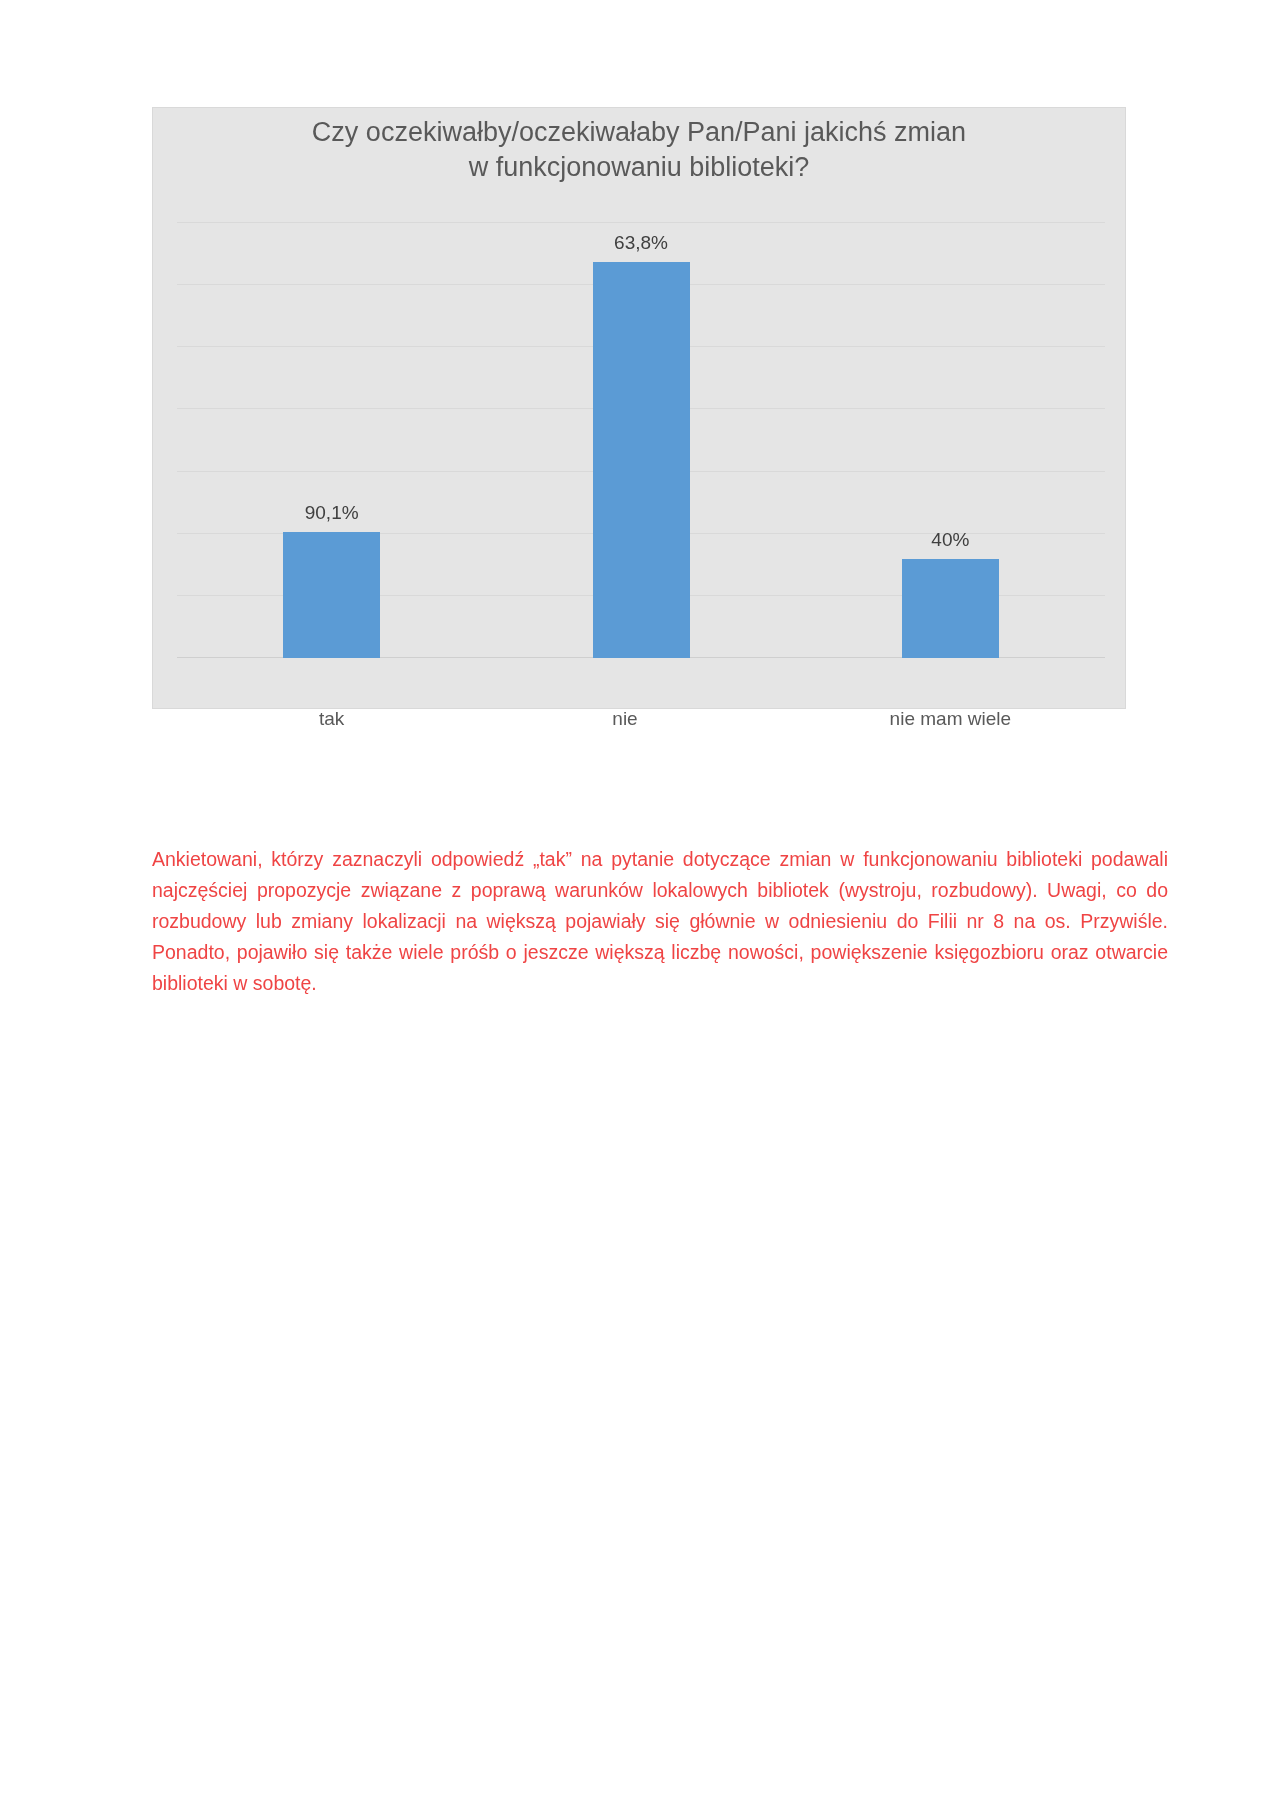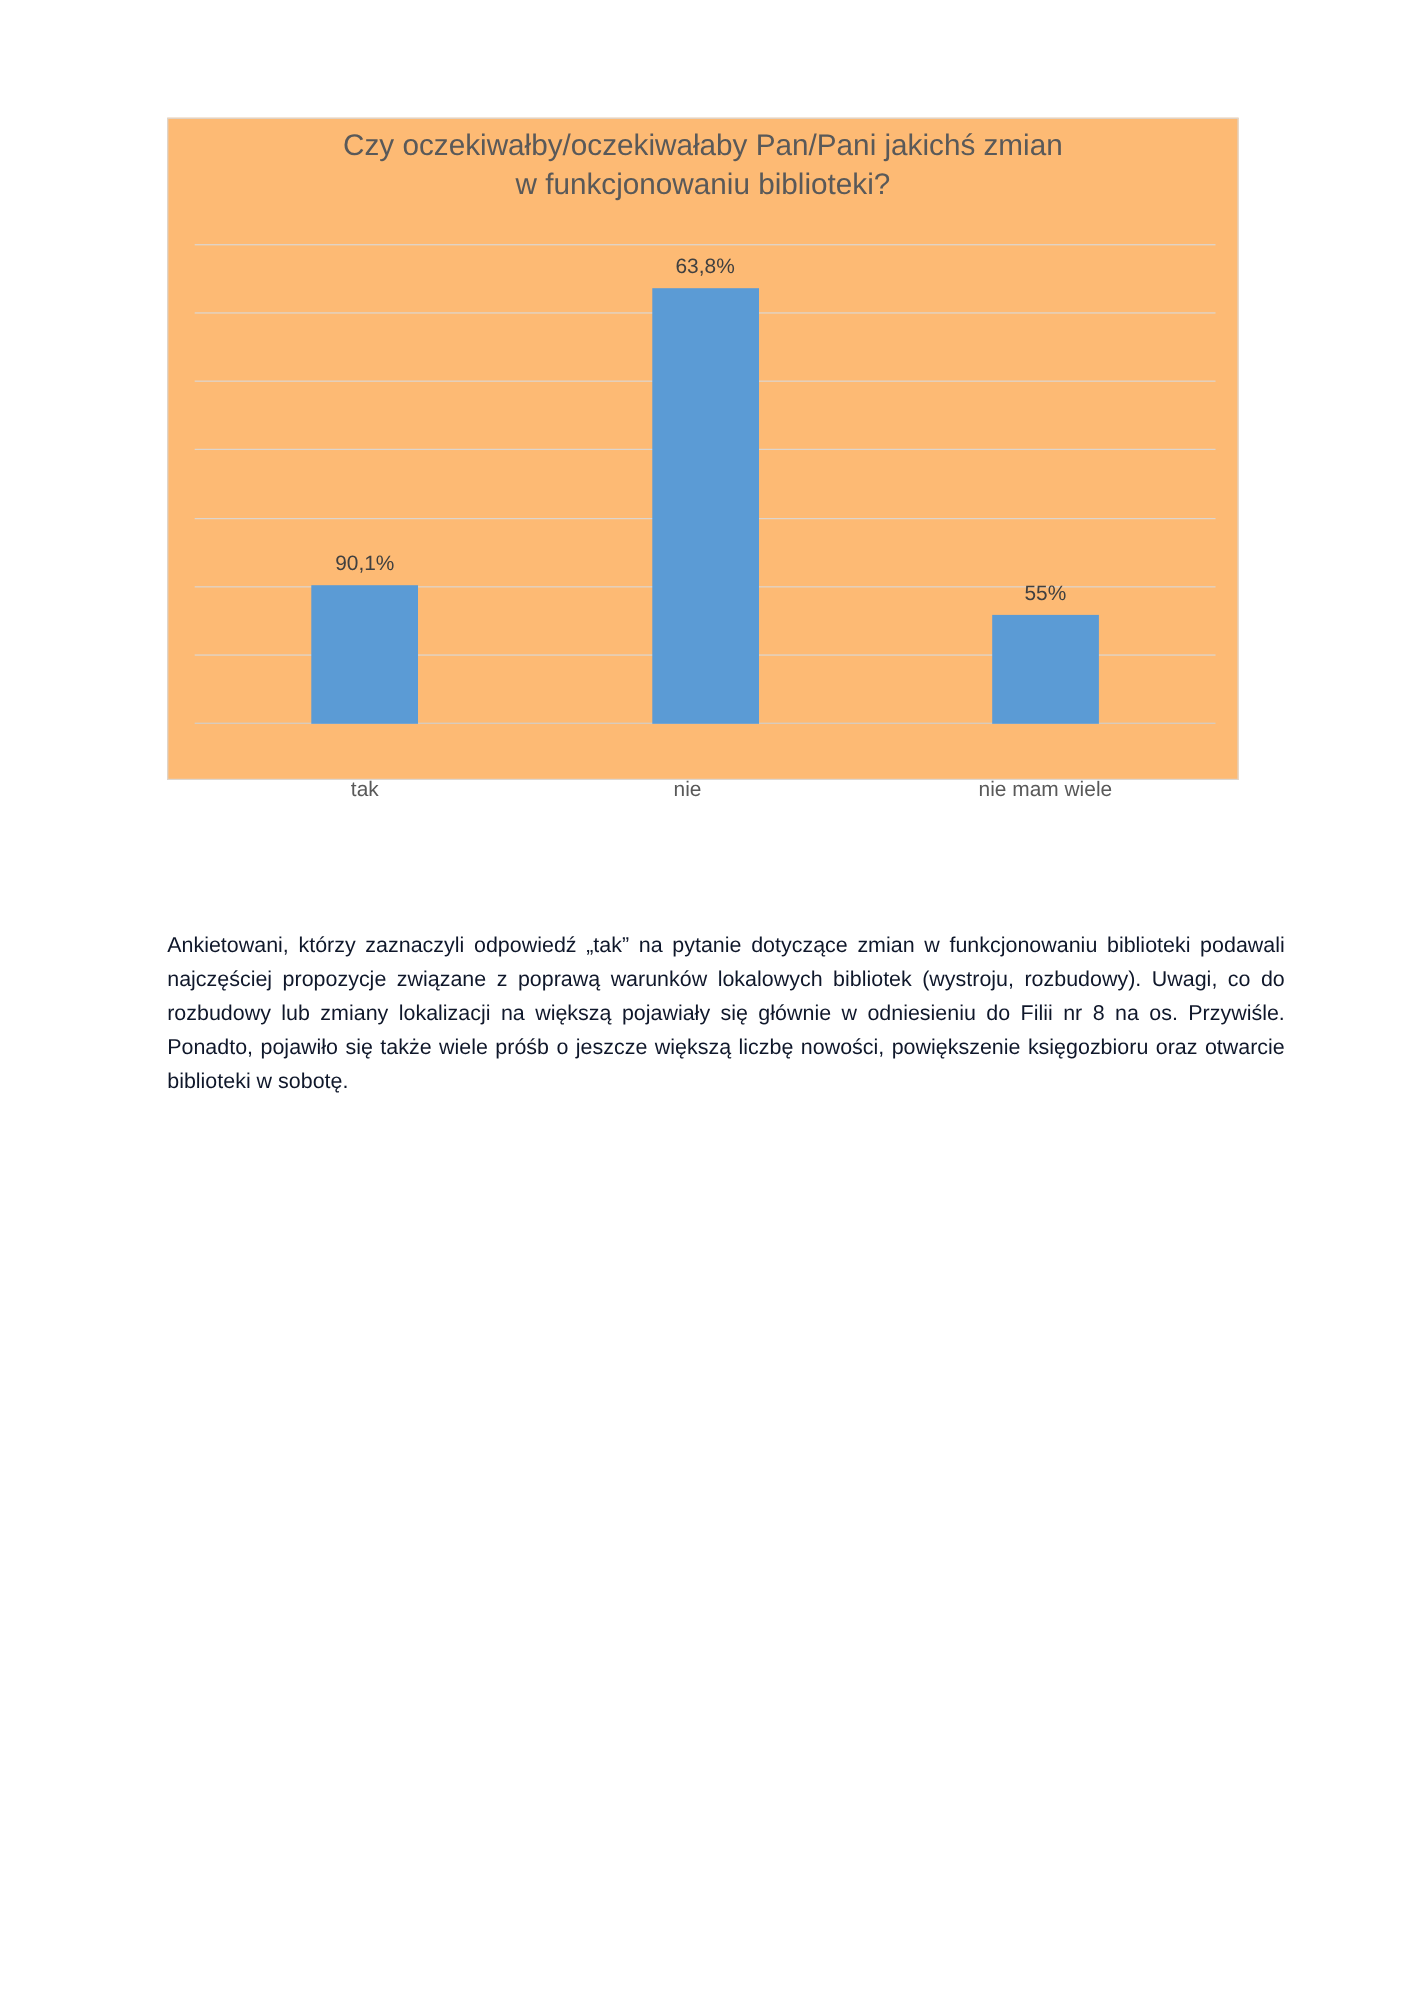--- a/index.html
+++ b/index.html
@@ -16,21 +16,21 @@
     overflow: hidden;
   }
   
   .chart-frame {
     position: absolute;
     left: 152px;
     top: 107px;
     width: 972px;
     height: 600px;
     border: 1px solid #d9d9d9;
-    background: #fdba74;
+    background: #e5e5e5;
     margin: 0;
   }
   .chart-title {
     position: absolute;
     top: 7px;
     left: 50%;
     transform: translateX(-50%);
     width: 660px;
     text-align: center;
     font-size: 27px;
@@ -79,21 +79,21 @@
   }
   
   .body-paragraph {
     position: absolute;
     left: 152px;
     top: 824px;
     width: 1016px;
     font-size: 19.5px;
     line-height: 31px;
     text-align: justify;
-    color: #0f172a;
+    color: #ef4444;
   }
 </style>
 </head>
 <body>
 
 <div class="page">
 
   <figure class="chart-frame">
     <div class="chart-title">Czy oczekiwałby/oczekiwałaby Pan/Pani jakichś zmian w funkcjonowaniu biblioteki?</div>
     <div class="plot-area">
@@ -105,20 +105,20 @@
         <div class="gridline" style="bottom: 310.714px; background: rgb(217, 217, 217);"></div>
         <div class="gridline" style="bottom: 372.857px; background: rgb(217, 217, 217);"></div>
         <div class="gridline" style="bottom: 435px; background: rgb(217, 217, 217);"></div>
         <div class="bar" style="left: 106.167px; width: 97px; height: 125.529px; background: rgb(91, 155, 213);"></div>
         <div class="value-label" style="left: 154.667px; bottom: 133.529px; color: rgb(64, 64, 64);">90,1%</div>
         <div class="category-label" style="left: 154.667px; color: rgb(89, 89, 89);">tak</div>
         <div class="bar" style="left: 415.5px; width: 97px; height: 396.471px; background: rgb(91, 155, 213);"></div>
         <div class="value-label" style="left: 464px; bottom: 404.471px; color: rgb(64, 64, 64);">63,8%</div>
         <div class="category-label" style="left: 448px; color: rgb(89, 89, 89);">nie</div>
         <div class="bar" style="left: 724.833px; width: 97px; height: 99.4286px; background: rgb(91, 155, 213);"></div>
-        <div class="value-label" style="left: 773.333px; bottom: 107.429px; color: rgb(64, 64, 64);">55%</div>
+        <div class="value-label" style="left: 773.333px; bottom: 107.429px; color: rgb(64, 64, 64);">40%</div>
         <div class="category-label" style="left: 773.333px; color: rgb(89, 89, 89);">nie mam wiele</div>
       </div>
   </figure>
 
   <p class="body-paragraph">Ankietowani, którzy zaznaczyli odpowiedź „tak” na pytanie dotyczące zmian w funkcjonowaniu biblioteki podawali najczęściej propozycje związane z poprawą warunków lokalowych bibliotek (wystroju, rozbudowy). Uwagi, co do rozbudowy lub zmiany lokalizacji na większą pojawiały się głównie w odniesieniu do Filii nr 8 na os. Przywiśle. Ponadto, pojawiło się także wiele próśb o jeszcze większą liczbę nowości, powiększenie księgozbioru oraz otwarcie biblioteki w sobotę.</p>
 
 </div>
 
 </body></html>

